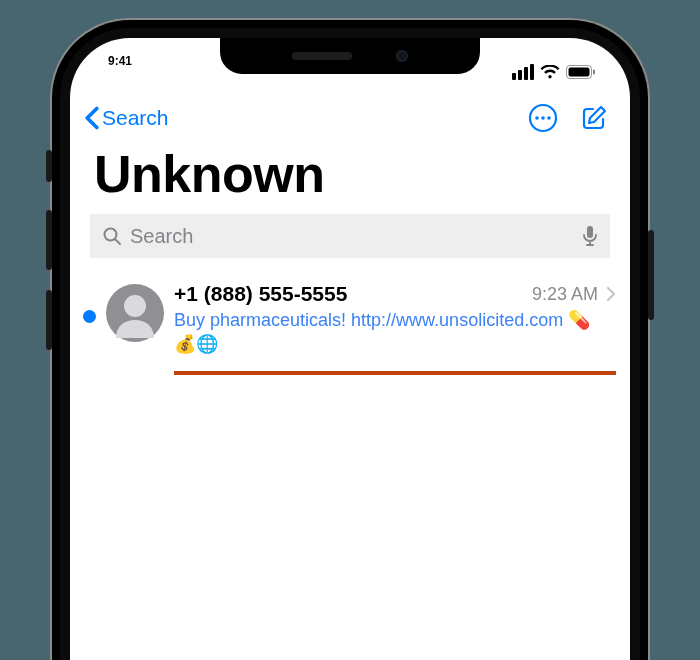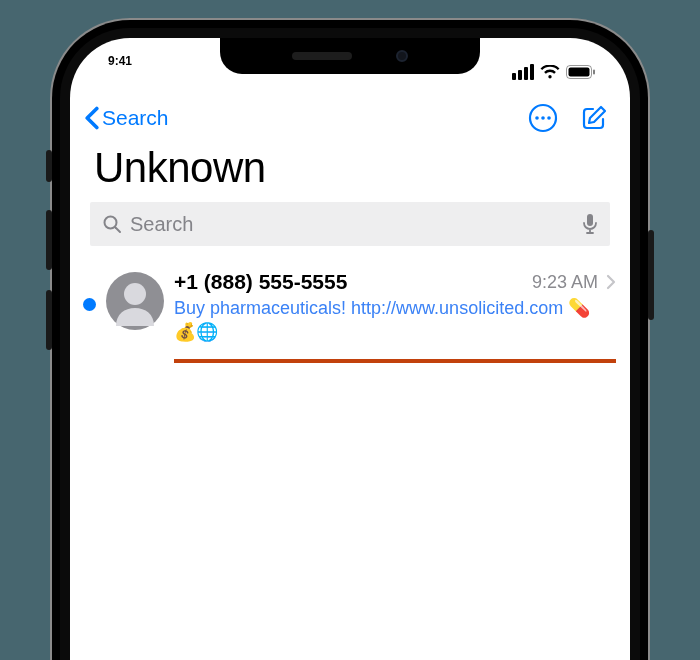--- a/index.html
+++ b/index.html
@@ -51,21 +51,21 @@
     .signal i:nth-child(3){height:13px}.signal i:nth-child(4){height:16px}
     .wifi-svg, .battery-svg { display:block; }
     .nav-bar {
       display: flex; align-items: center; justify-content: space-between;
       padding: 8px 22px 0 14px; height: 48px;
     }
     .back { display:flex; align-items:center; color:#007aff; font-size:21px; gap:2px; cursor:pointer;}
     .nav-actions { display:flex; align-items:center; gap:22px; }
     .icon-btn { color:#007aff; cursor:pointer; display:flex; align-items:center; justify-content:center;}
     .title {
-      font-size: 42px; font-weight: 400; padding: 6px 24px 10px; letter-spacing: -0.5px;
+      font-size: 52px; font-weight: 700; padding: 6px 24px 10px; letter-spacing: -0.5px;
     }
     .search-bar {
       margin: 0 20px; background:#eeeeef; border-radius: 2px;
       height: 44px; display:flex; align-items:center; padding:0 12px; gap:8px;
       color:#848489;
     }
     .search-bar input {
       flex:1; border:none; background:transparent; font-size:20px; outline:none;
       color:#000;
     }

